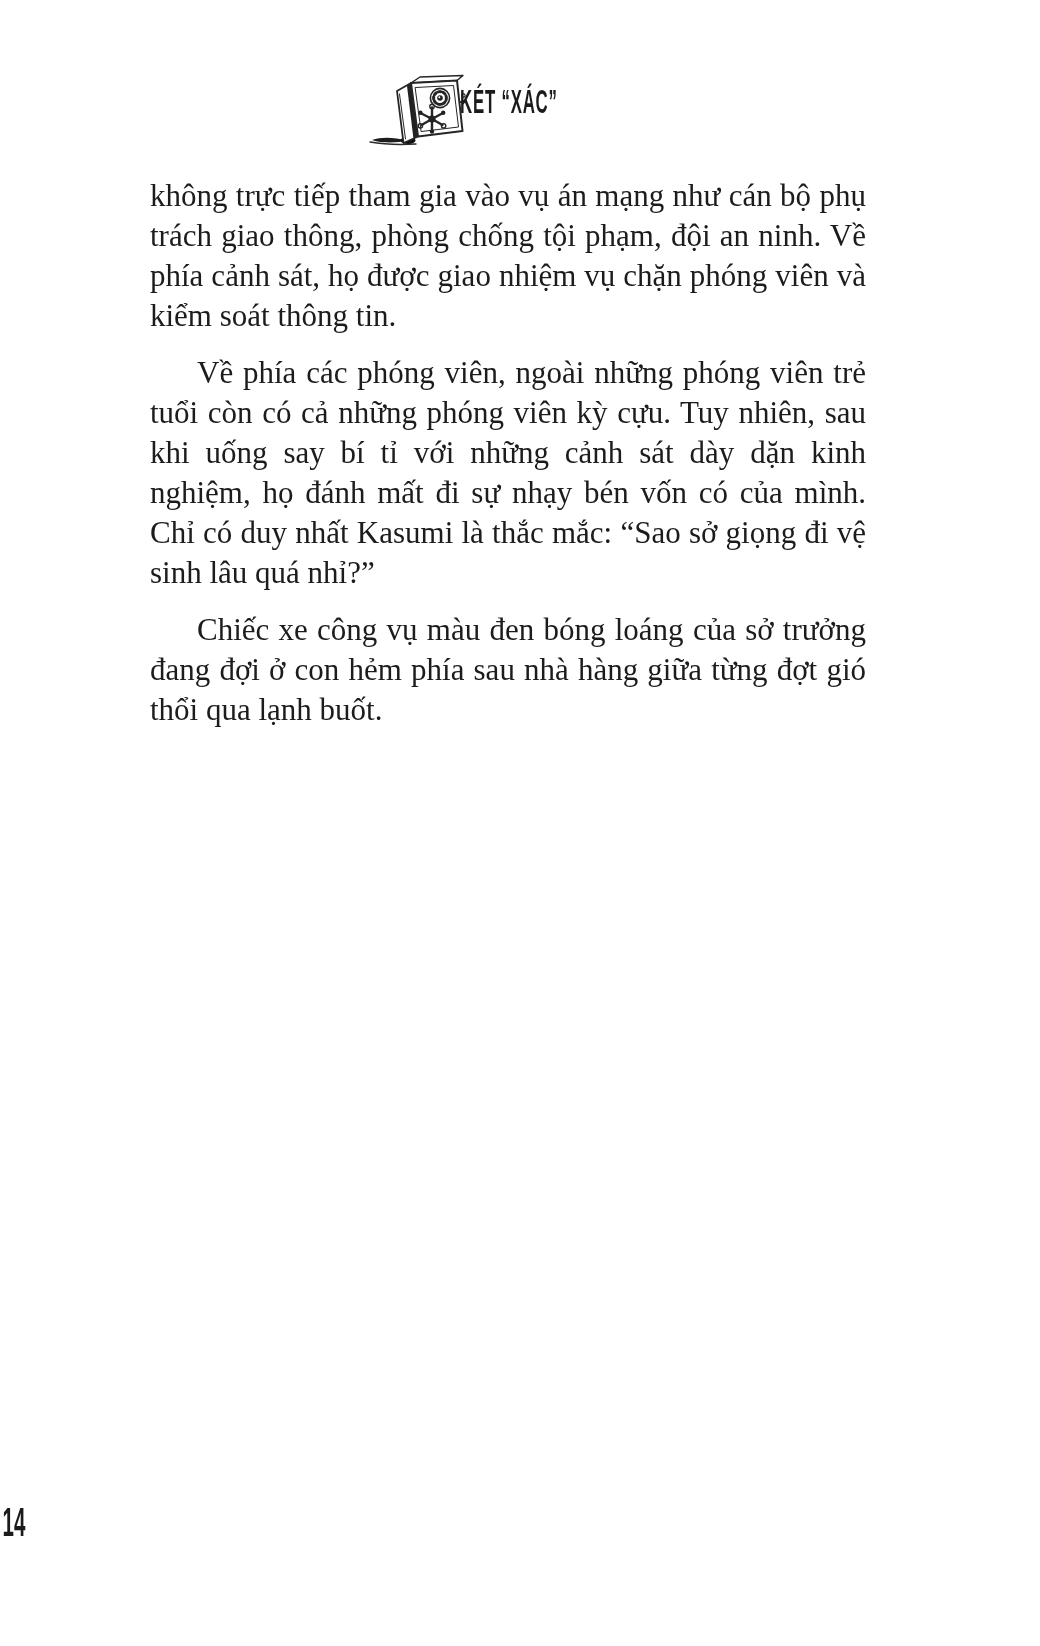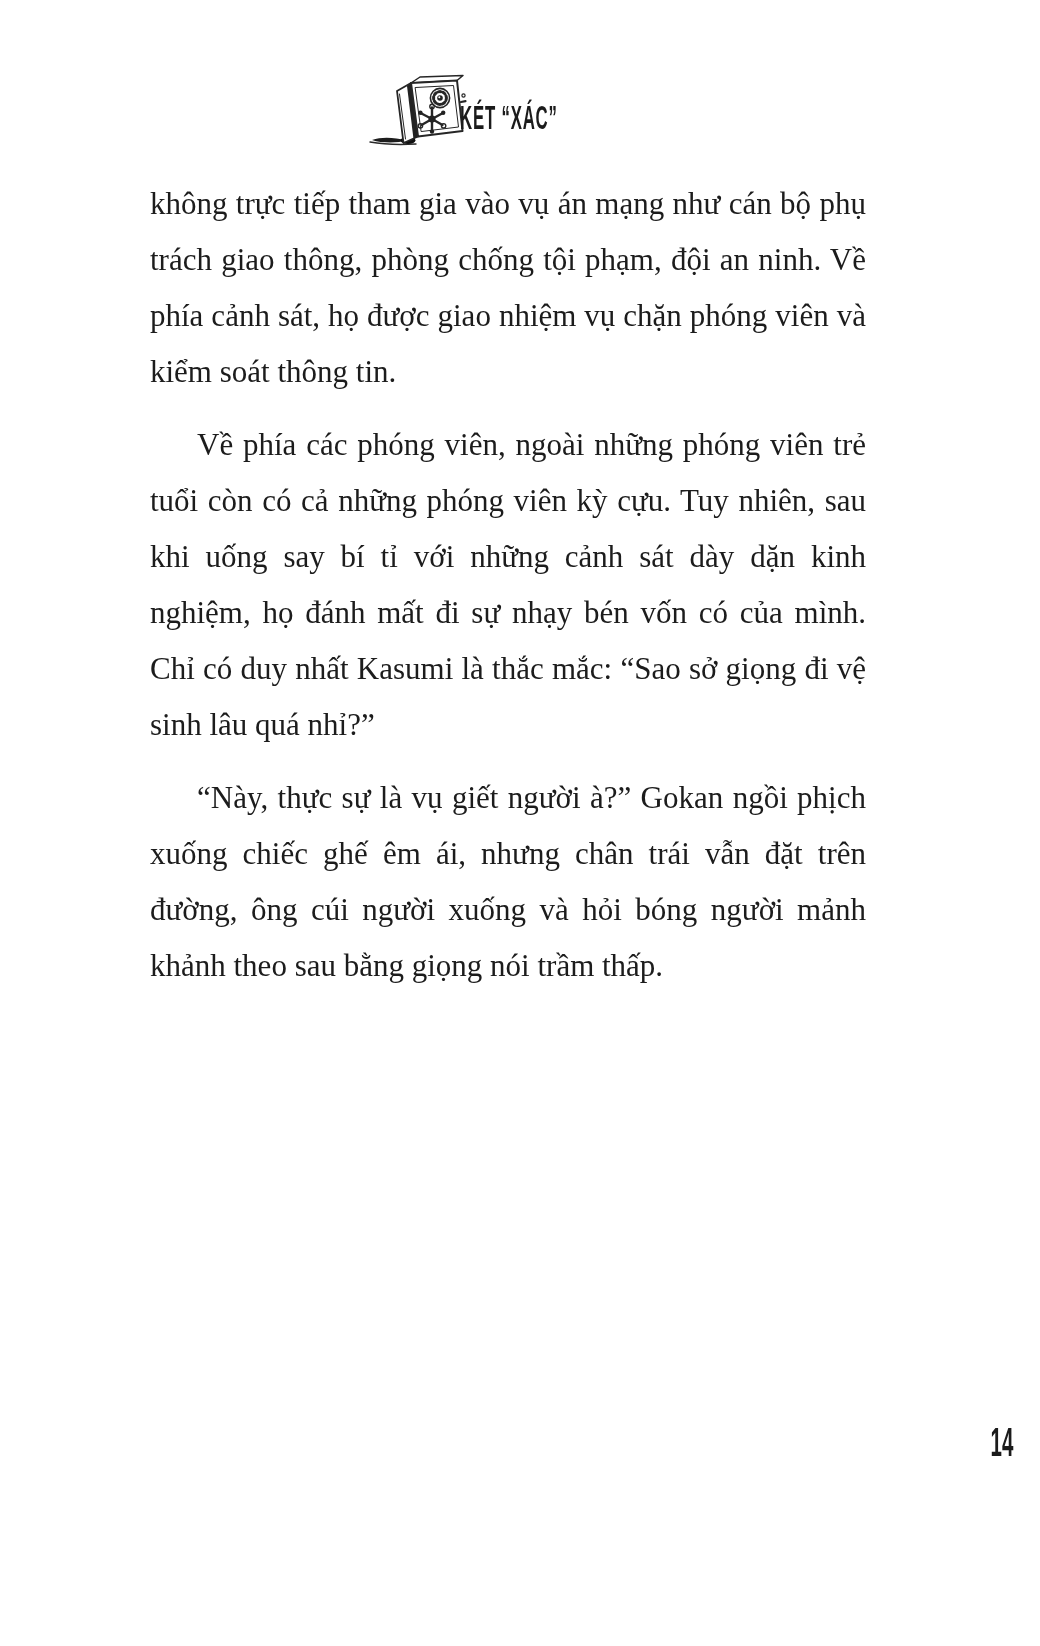--- a/index.html
+++ b/index.html
@@ -29,58 +29,58 @@
     top: 4px;
     width: 100px;
     height: 84px;
   }
   .chapter-title {
     position: absolute;
     left: 460px;
     top: 24px;
     height: 40px;
     display: flex;
-    align-items: flex-end;
+    align-items: flex-start;
   }
   .display-font {
     font-family: "Liberation Sans", "DejaVu Sans", sans-serif;
     font-weight: 700;
     color: #1b1b1b;
     white-space: nowrap;
   }
   .chapter-title .display-font {
     font-size: 21px;
     letter-spacing: 1px;
     transform: scale(0.80, 1.55);
     transform-origin: left center;
   }
   
   .body-text {
     position: absolute;
     top: 176px;
     left: 150px;
     width: 716px;
     font-size: 31px;
-    line-height: 56px;
+    line-height: 40px;
     text-align: justify;
   }
   .body-text p {
     margin: 0 0 17px 0;
     text-indent: 47px;
   }
   .body-text p.continuation {
     text-indent: 0;
   }
   
   .page-footer {
     position: absolute;
-    top: 1428px;
+    top: 1508px;
     left: 0;
     right: 24px;
-    text-align: right;
+    text-align: left;
     text-decoration: underline;
   }
   .page-footer .display-font {
     display: inline-block;
     font-size: 25px;
     transform: scale(0.82, 1.6);
     transform-origin: center center;
   }
 </style>
 </head>
@@ -129,18 +129,18 @@
   </svg>
 
   <div class="chapter-title">
     <span class="display-font">KÉT “XÁC”</span>
   </div>
 </div>
 
 <div class="body-text">
   <p class="continuation">không trực tiếp tham gia vào vụ án mạng như cán bộ phụ trách giao thông, phòng chống tội phạm, đội an ninh. Về phía cảnh sát, họ được giao nhiệm vụ chặn phóng viên và kiểm soát thông tin.</p>
   <p>Về phía các phóng viên, ngoài những phóng viên trẻ tuổi còn có cả những phóng viên kỳ cựu. Tuy nhiên, sau khi uống say bí tỉ với những cảnh sát dày dặn kinh nghiệm, họ đánh mất đi sự nhạy bén vốn có của mình. Chỉ có duy nhất Kasumi là thắc mắc: “Sao sở giọng đi vệ sinh lâu quá nhỉ?”</p>
-  <p>“Này, thực sự là vụ giết người à?” Gokan ngồi phịch xuống chiếc ghế êm ái, nhưng chân trái vẫn đặt trên đường, ông cúi người xuống và hỏi bóng người mảnh khảnh theo sau bằng giọng nói trầm thấp.</p>
+  <p>Chiếc xe công vụ màu đen bóng loáng của sở trưởng đang đợi ở con hẻm phía sau nhà hàng giữa từng đợt gió thổi qua lạnh buốt.</p>
 </div>
 
 <div class="page-footer">
   <span class="display-font">14</span>
 </div>
 
 </body></html>

